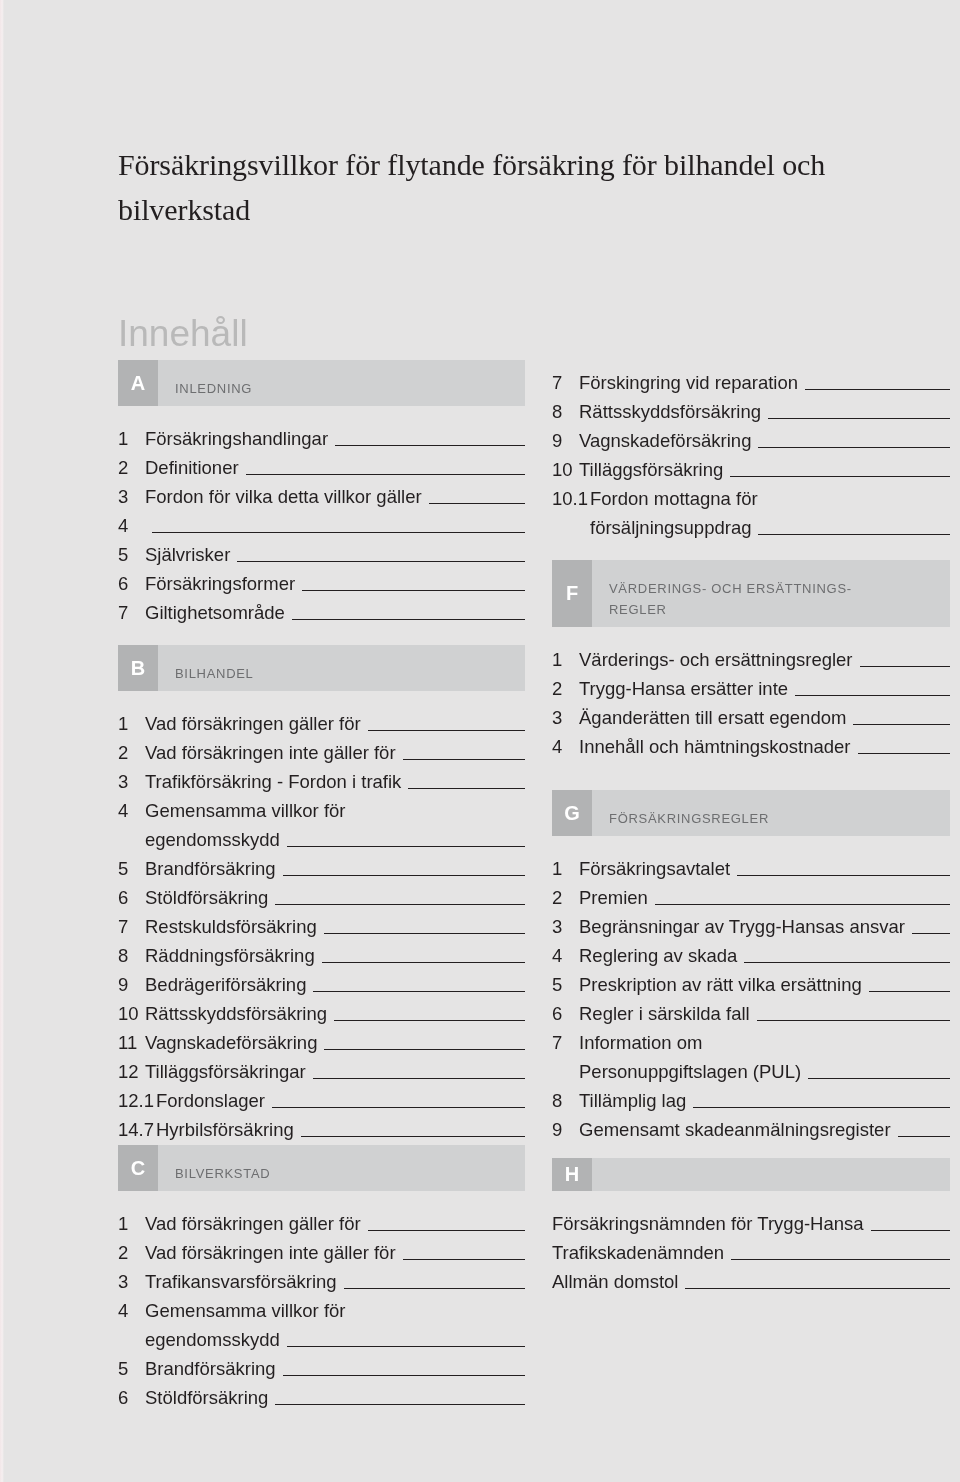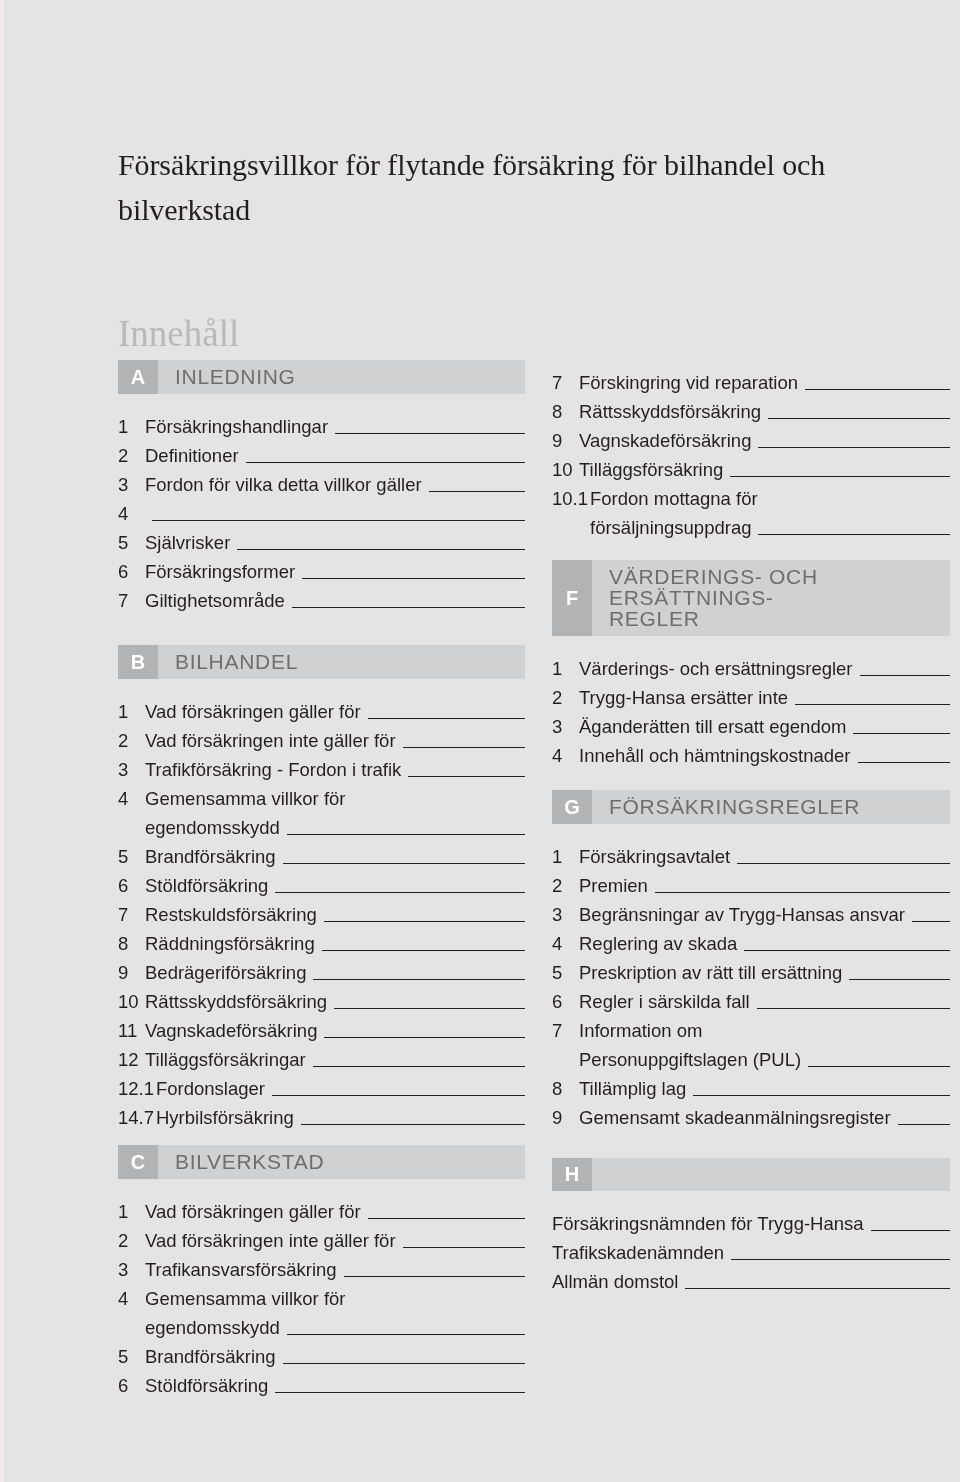--- a/index.html
+++ b/index.html
@@ -34,21 +34,21 @@
     font-size: 30px;
     line-height: 45px;
     color: #231f20;
     font-weight: normal;
     letter-spacing: -0.1px;
   }
   .toc-heading {
     position: absolute;
     left: 118px;
     top: 312px;
-    font-family: Liberation Serif, serif;
+    font-family: Liberation Sans, sans-serif;
     font-size: 37px;
     line-height: 44px;
     color: #b9b9b9;
     font-weight: normal;
     text-align: right;
   }
 
   .col {
     position: absolute;
     top: 0;
@@ -70,23 +70,23 @@
     font-size: 20px;
     font-weight: bold;
     display: flex;
     align-items: center;
     justify-content: center;
     letter-spacing: 0;
   }
   .sec-title {
     flex: 1 1 auto;
     color: #6d6e70;
-    font-size: 21px;
+    font-size: 13px;
     letter-spacing: 0.7px;
-    padding: 6px 0 7px 17px;
+    padding: 18px 0 7px 17px;
     line-height: 21px;
     display: flex;
     flex-direction: column;
     justify-content: flex-end;
   }
   .sec-title span { display: block; }
 
   
   .entries { margin-top: 18px; }
   .entry {
@@ -432,21 +432,21 @@
             <span class="page">57</span>
           </div>
           <div class="entry">
             <span class="num">4</span>
             <span class="label">Reglering av skada</span>
             <span class="leader gap"></span>
             <span class="page">60</span>
           </div>
           <div class="entry">
             <span class="num">5</span>
-            <span class="label">Preskription av rätt till ersättning</span>
+            <span class="label">Preskription av rätt vilka ersättning</span>
             <span class="leader gap"></span>
             <span class="page">62</span>
           </div>
           <div class="entry">
             <span class="num">6</span>
             <span class="label">Regler i särskilda fall</span>
             <span class="leader gap"></span>
             <span class="page">62</span>
           </div>
           <div class="entry">

